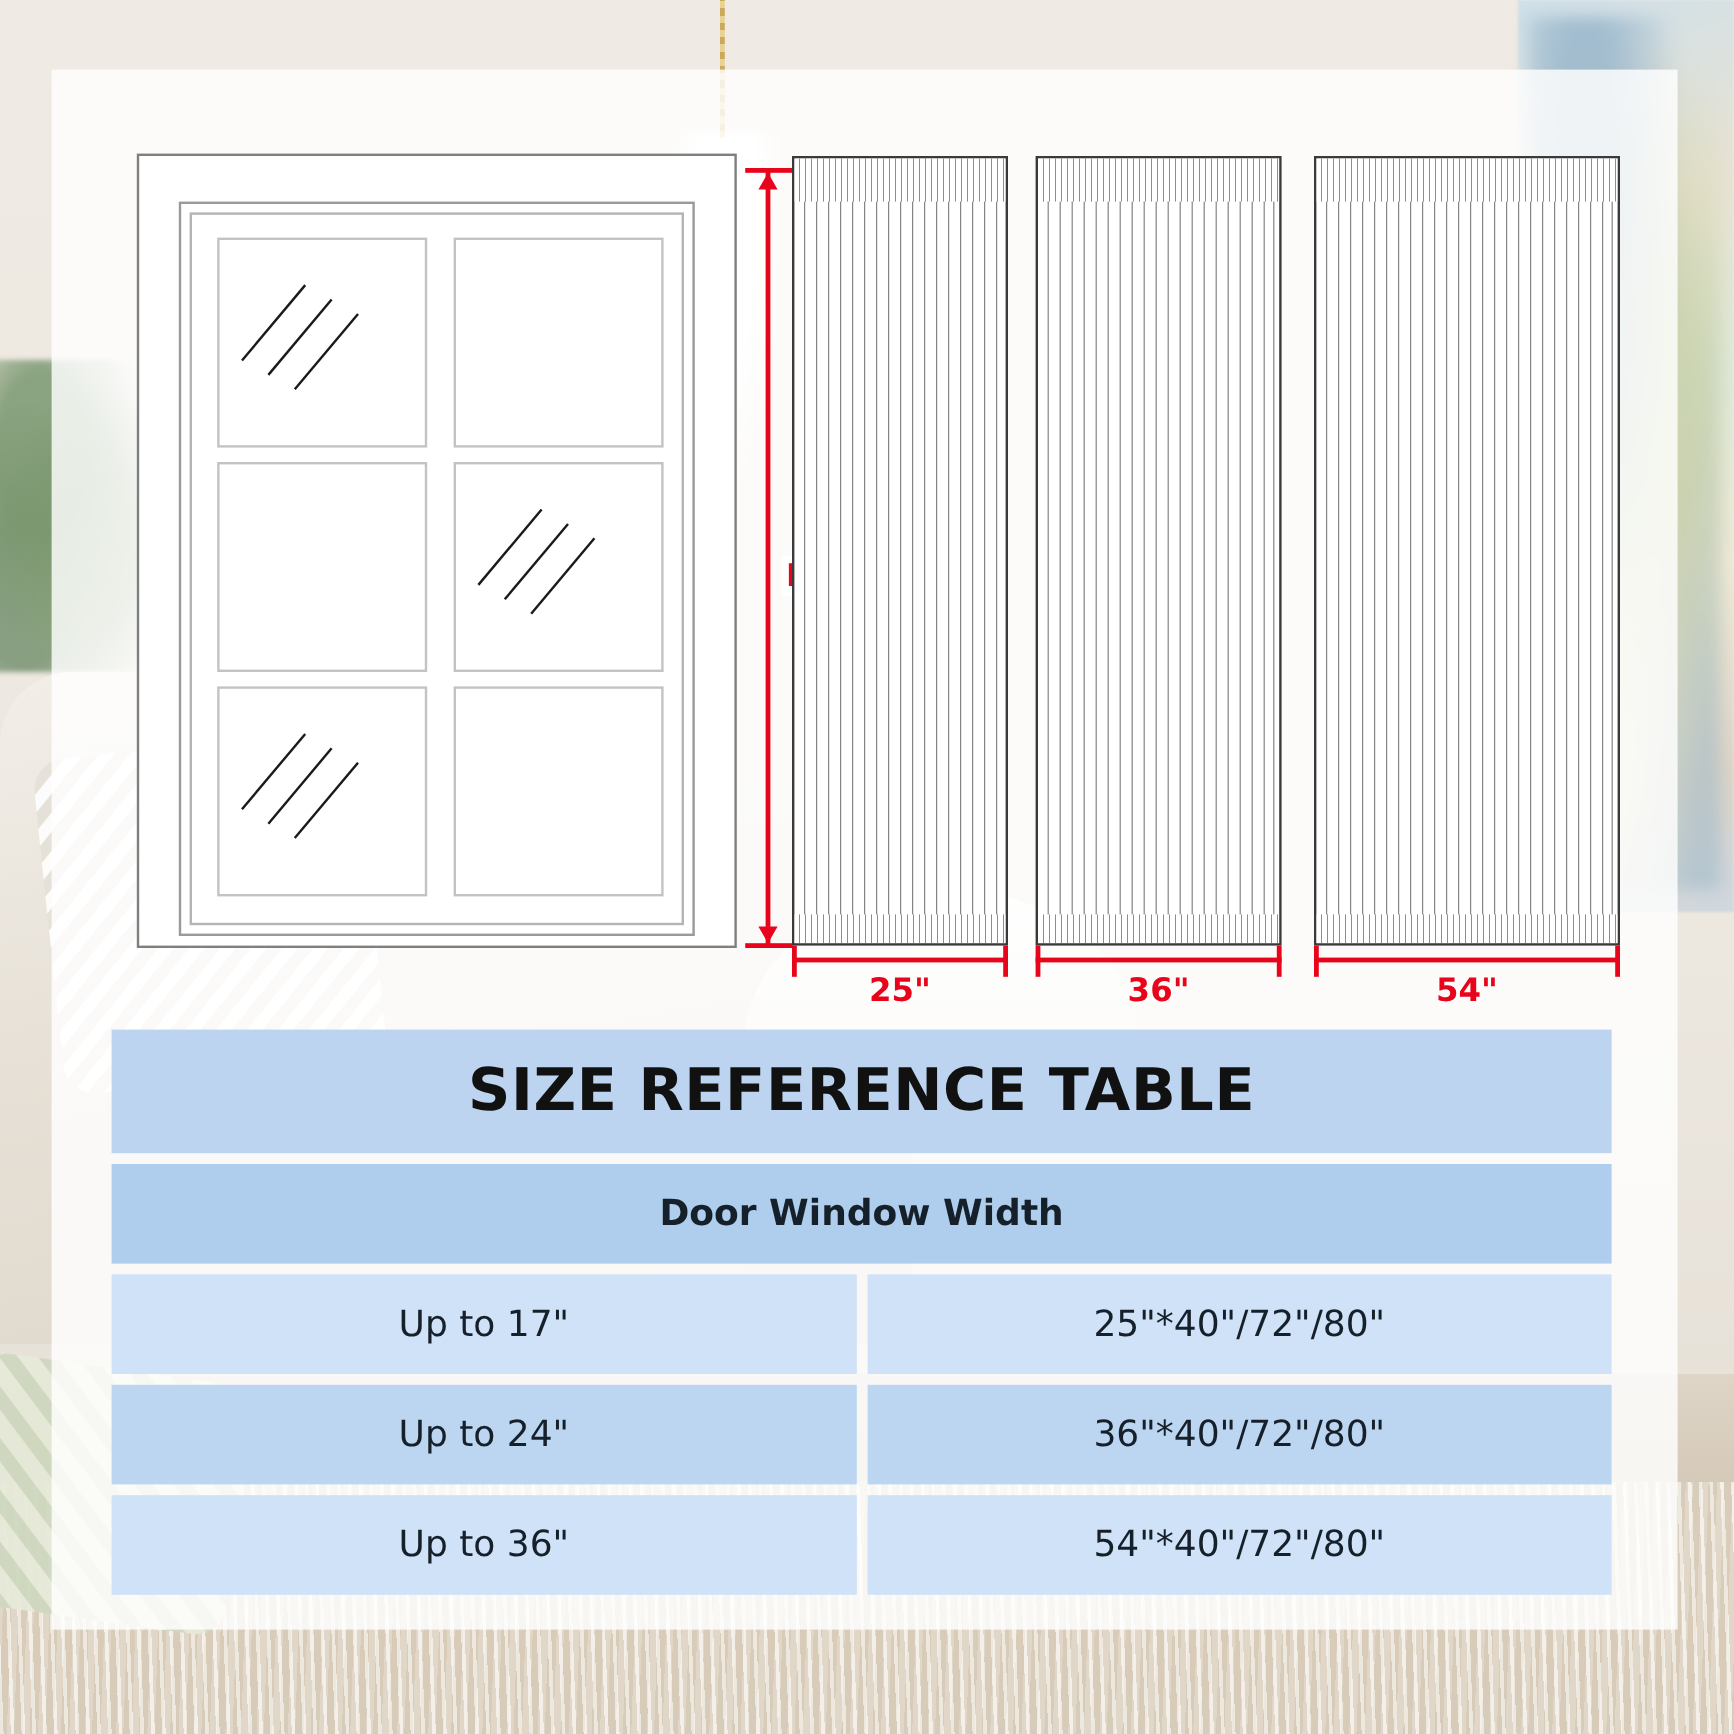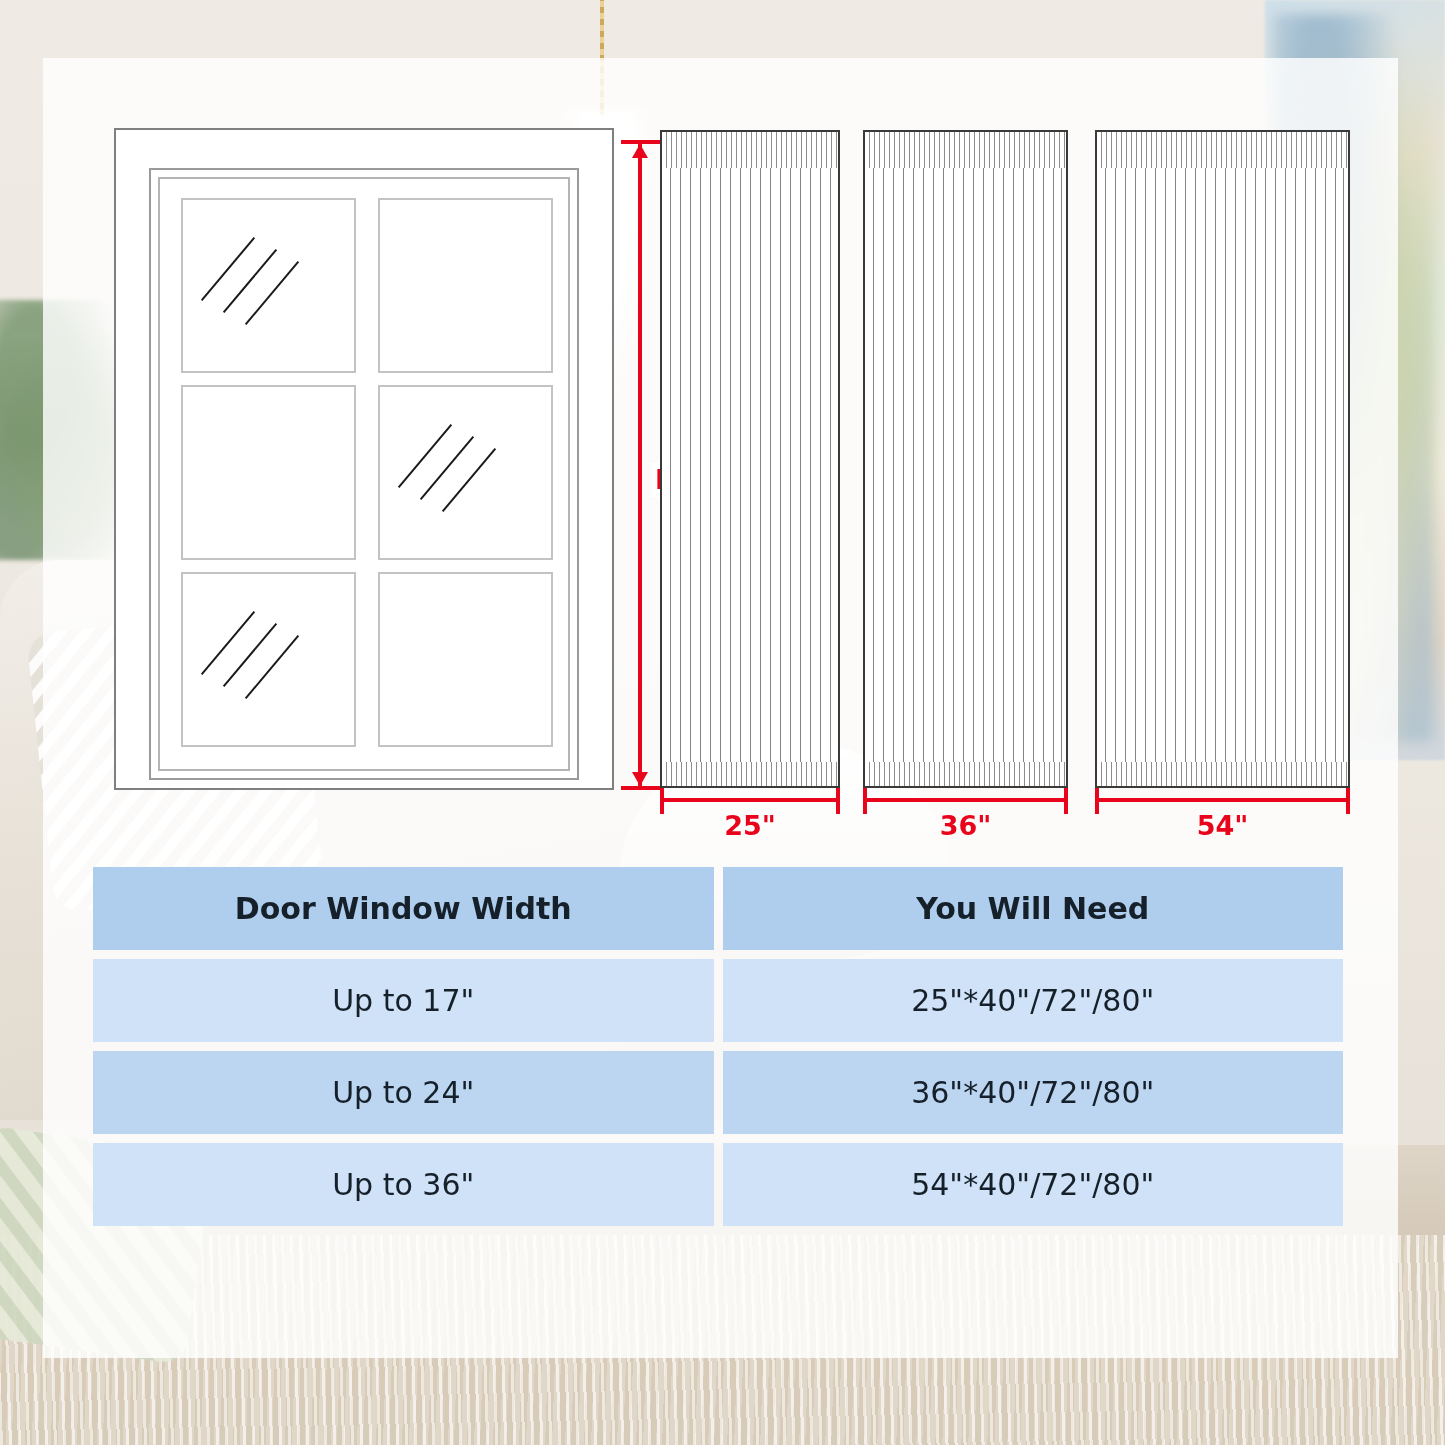--- a/index.html
+++ b/index.html
@@ -269,24 +269,24 @@
     <div class="cw-tick" style="left:1021px;top:730px;"></div>
     <div class="cw-label" style="left:820px;top:752px;width:205px;">36"</div>
 
     <div class="cw-line" style="left:1052px;top:740px;width:255px;"></div>
     <div class="cw-tick" style="left:1052px;top:730px;"></div>
     <div class="cw-tick" style="left:1303px;top:730px;"></div>
     <div class="cw-label" style="left:1052px;top:752px;width:255px;">54"</div>
   </div>
 
   <div id="table">
+    <div class="t-title">SIZE REFERENCE TABLE</div>
 
     <div class="t-row t-head">
       <div class="t-cell">Door Window Width</div>
-      <div class="t-cell">You Will Need</div>
     </div>
 
     <div class="t-row t-r1">
       <div class="t-cell">Up to 17"</div>
       <div class="t-cell">25"*40"/72"/80"</div>
     </div>
 
     <div class="t-row t-r2">
       <div class="t-cell">Up to 24"</div>
       <div class="t-cell">36"*40"/72"/80"</div>

